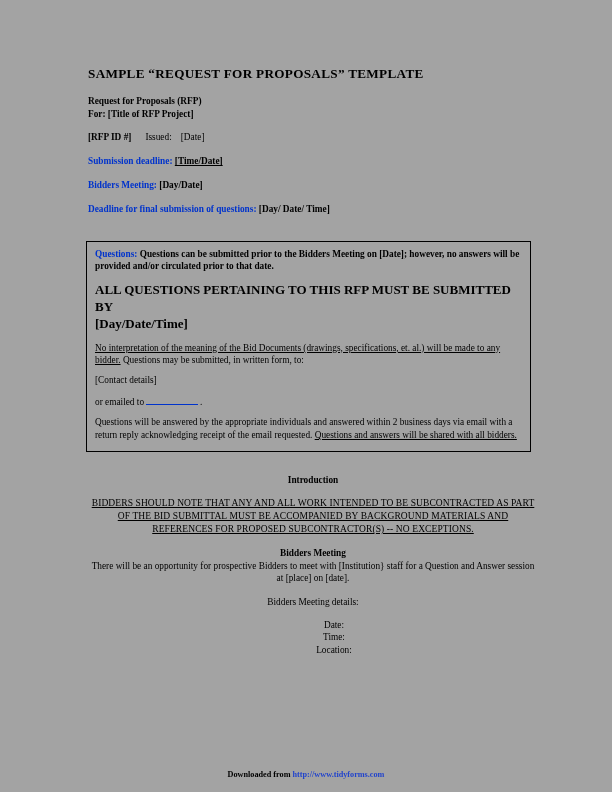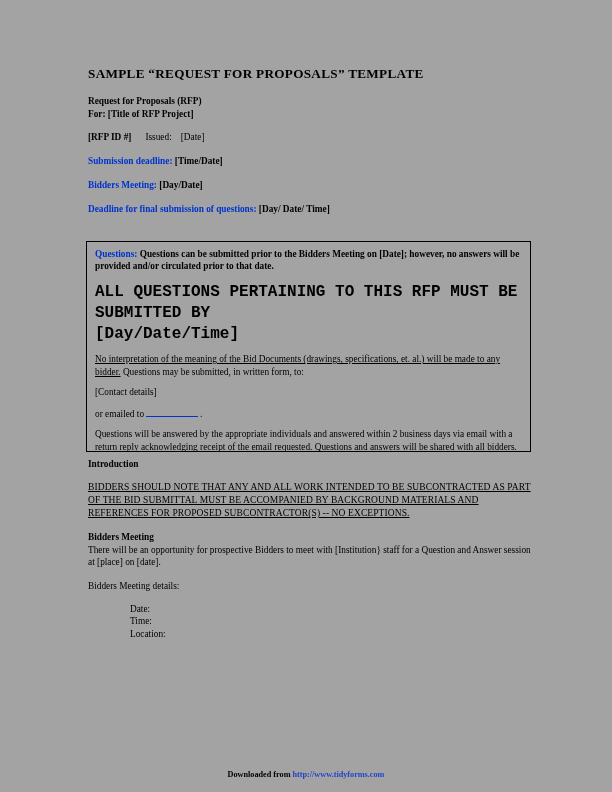--- a/index.html
+++ b/index.html
@@ -58,20 +58,21 @@
   .rfpid-line .sp1 { display: inline-block; width: 14px; }
   .rfpid-line .sp2 { display: inline-block; width: 9px; }
 
   .deadline-line {
     margin-top: 14px;
     font-size: 9.3px;
     font-weight: bold;
   }
   .deadline-line .val-u {
     color: #000000;
+    text-decoration: underline;
   }
   .deadline-line .val {
     color: #000000;
   }
 
   .qbox {
     position: absolute;
     left: 86px;
     top: 241px;
     width: 445px;
@@ -83,40 +84,40 @@
     padding: 6px 8px 0 8px;
     font-size: 9.3px;
     line-height: 1.34;
   }
   .qbox p { margin: 0; }
   .qbox .gap { height: 9px; }
   .qbox .gap-sm { height: 8px; }
   .q-lead { font-weight: bold; }
   .q-allcaps {
     font-weight: bold;
-    font-size: 16px;
+    font-size: 13px;
     line-height: 1.3;
-    font-family: Liberation Mono, monospace;
   }
   .blank-line {
     display: inline-block;
     width: 52px;
     border-bottom: 1.4px solid #0033cc;
     height: 9px;
     vertical-align: baseline;
     margin: 0 2px;
   }
 
   .lower {
     position: absolute;
     left: 88px;
-    top: 458px;
+    top: 474px;
     width: 450px;
     font-size: 9.3px;
     line-height: 1.34;
+    text-align: center;
   }
   .lower p { margin: 0; }
   .sec-head { font-weight: bold; }
   .lower .gap { height: 11px; }
   .caps-underline {
     text-decoration: underline;
     font-size: 9.5px;
     line-height: 1.36;
     letter-spacing: 0.1px;
   }

